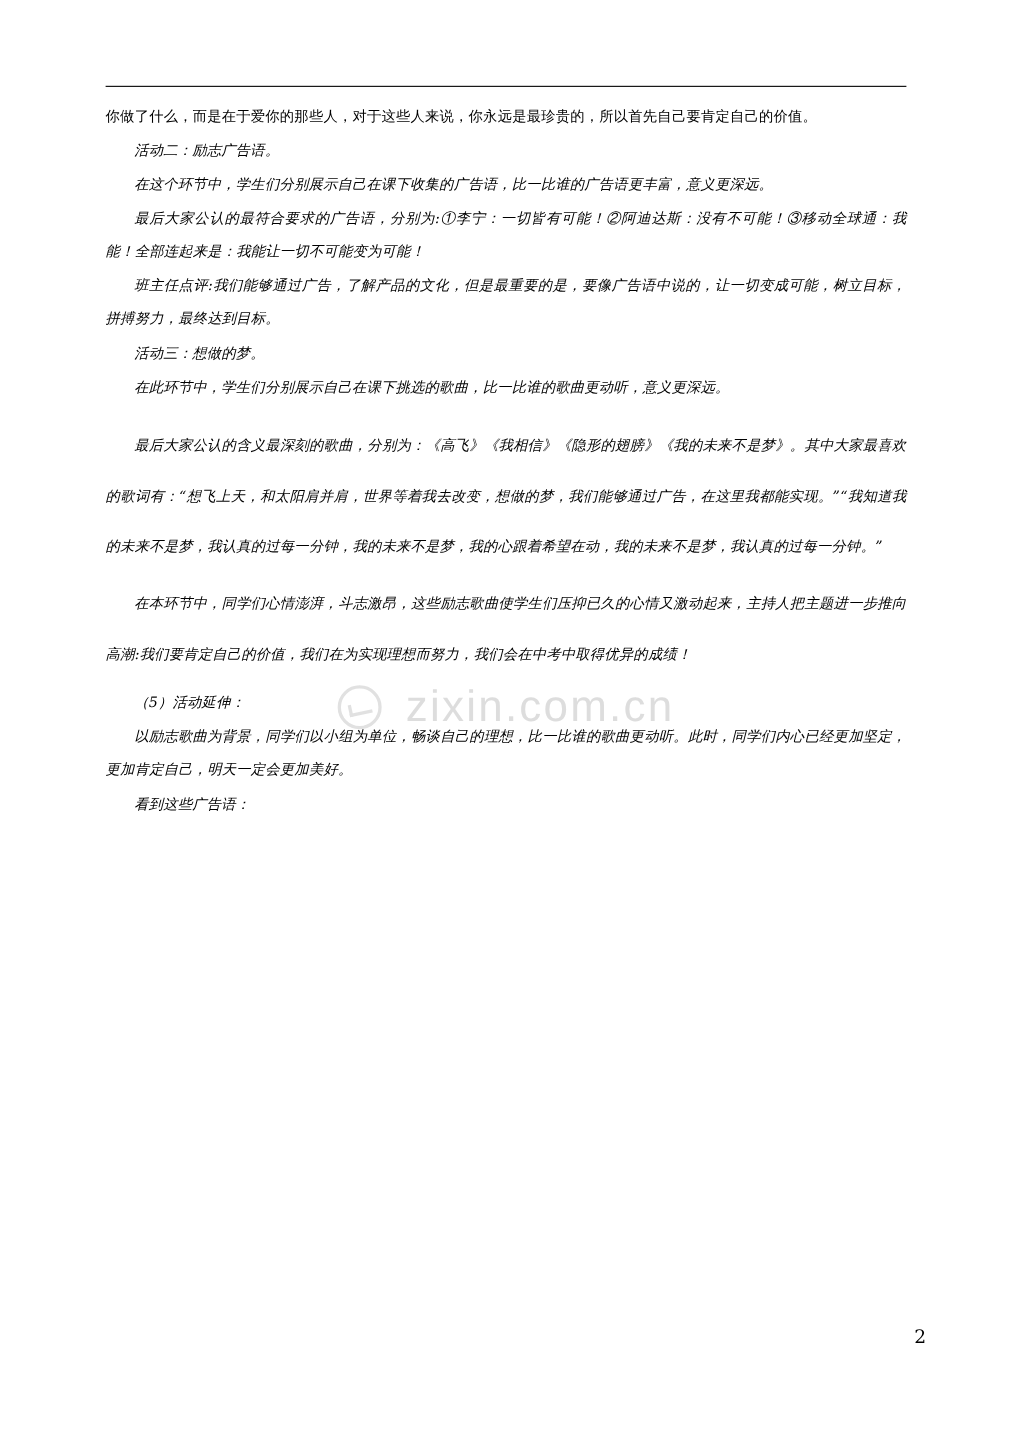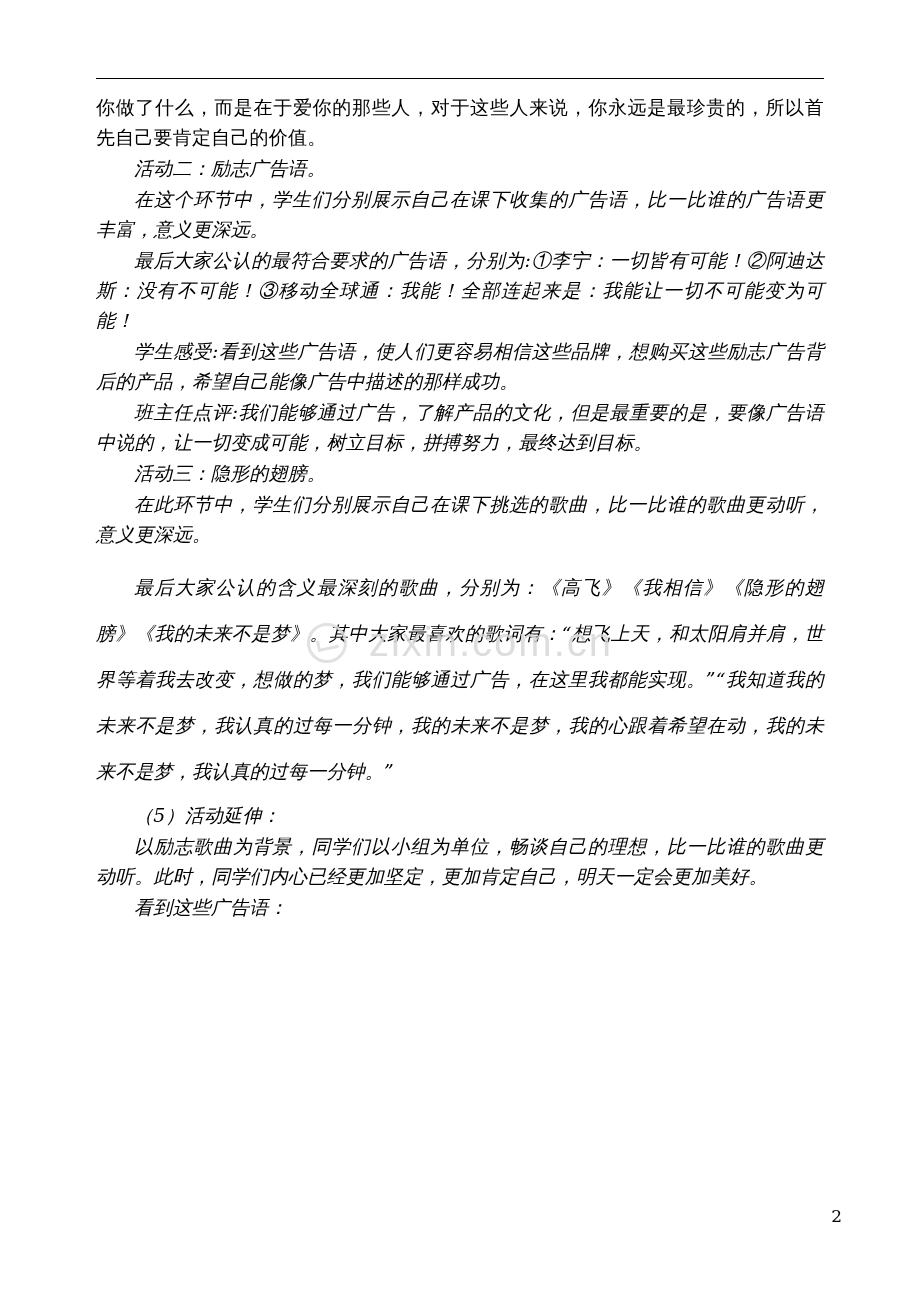--- a/index.html
+++ b/index.html
@@ -25,21 +25,21 @@
     height: 1px;
     background: #000000;
   }
   .content {
     position: absolute;
     left: 96px;
     top: 92px;
     width: 728px;
   }
   .para {
-    font-size: 19px;
+    font-size: 13px;
     line-height: 30px;
     text-align: justify;
     text-justify: inter-ideograph;
     margin: 0 0 1px 0;
     letter-spacing: 0.2px;
   }
   .para.indent {
     text-indent: 2em;
     font-style: italic;
   }
@@ -98,26 +98,26 @@
 
 <div class="page">
 
   <div class="top-rule"></div>
 
   <div class="content">
     <p class="para">你做了什么，而是在于爱你的那些人，对于这些人来说，你永远是最珍贵的，所以首先自己要肯定自己的价值。</p>
     <p class="para indent">活动二：励志广告语。</p>
     <p class="para indent">在这个环节中，学生们分别展示自己在课下收集的广告语，比一比谁的广告语更丰富，意义更深远。</p>
     <p class="para indent">最后大家公认的最符合要求的广告语，分别为:①李宁：一切皆有可能！②阿迪达斯：没有不可能！③移动全球通：我能！全部连起来是：我能让一切不可能变为可能！</p>
-    <p class="para indent">学生感受:看到这些广告语，使人们更容易相信这些品牌，想购买这些励志广告背后的产品，希望自己能像广告中描述的那样成功。</p>
     <p class="para indent">班主任点评:我们能够通过广告，了解产品的文化，但是最重要的是，要像广告语中说的，让一切变成可能，树立目标，拼搏努力，最终达到目标。</p>
-    <p class="para indent">活动三：隐形的翅膀。</p>
+    <p class="para indent">活动三：想做的梦。</p>
     <p class="para indent">在此环节中，学生们分别展示自己在课下挑选的歌曲，比一比谁的歌曲更动听，意义更深远。</p>
     <div class="spacer-md"></div>
     <p class="para indent loose">最后大家公认的含义最深刻的歌曲，分别为：《高飞》《我相信》《隐形的翅膀》《我的未来不是梦》。其中大家最喜欢的歌词有：“想飞上天，和太阳肩并肩，世界等着我去改变，想做的梦，我们能够通过广告，在这里我都能实现。”“我知道我的未来不是梦，我认真的过每一分钟，我的未来不是梦，我的心跟着希望在动，我的未来不是梦，我认真的过每一分钟。”</p>
+    <p class="para indent loose">在本环节中，同学们心情澎湃，斗志激昂，这些励志歌曲使学生们压抑已久的心情又激动起来，主持人把主题进一步推向高潮:我们要肯定自己的价值，我们在为实现理想而努力，我们会在中考中取得优异的成绩！</p>
     <p class="para indent">（5）活动延伸：</p>
     <p class="para indent">以励志歌曲为背景，同学们以小组为单位，畅谈自己的理想，比一比谁的歌曲更动听。此时，同学们内心已经更加坚定，更加肯定自己，明天一定会更加美好。</p>
     <p class="para indent">看到这些广告语：</p>
   </div>
 
   <div class="watermark">
     <span class="wm-mark"></span>
     <span>zixin.com.cn</span>
   </div>
 

